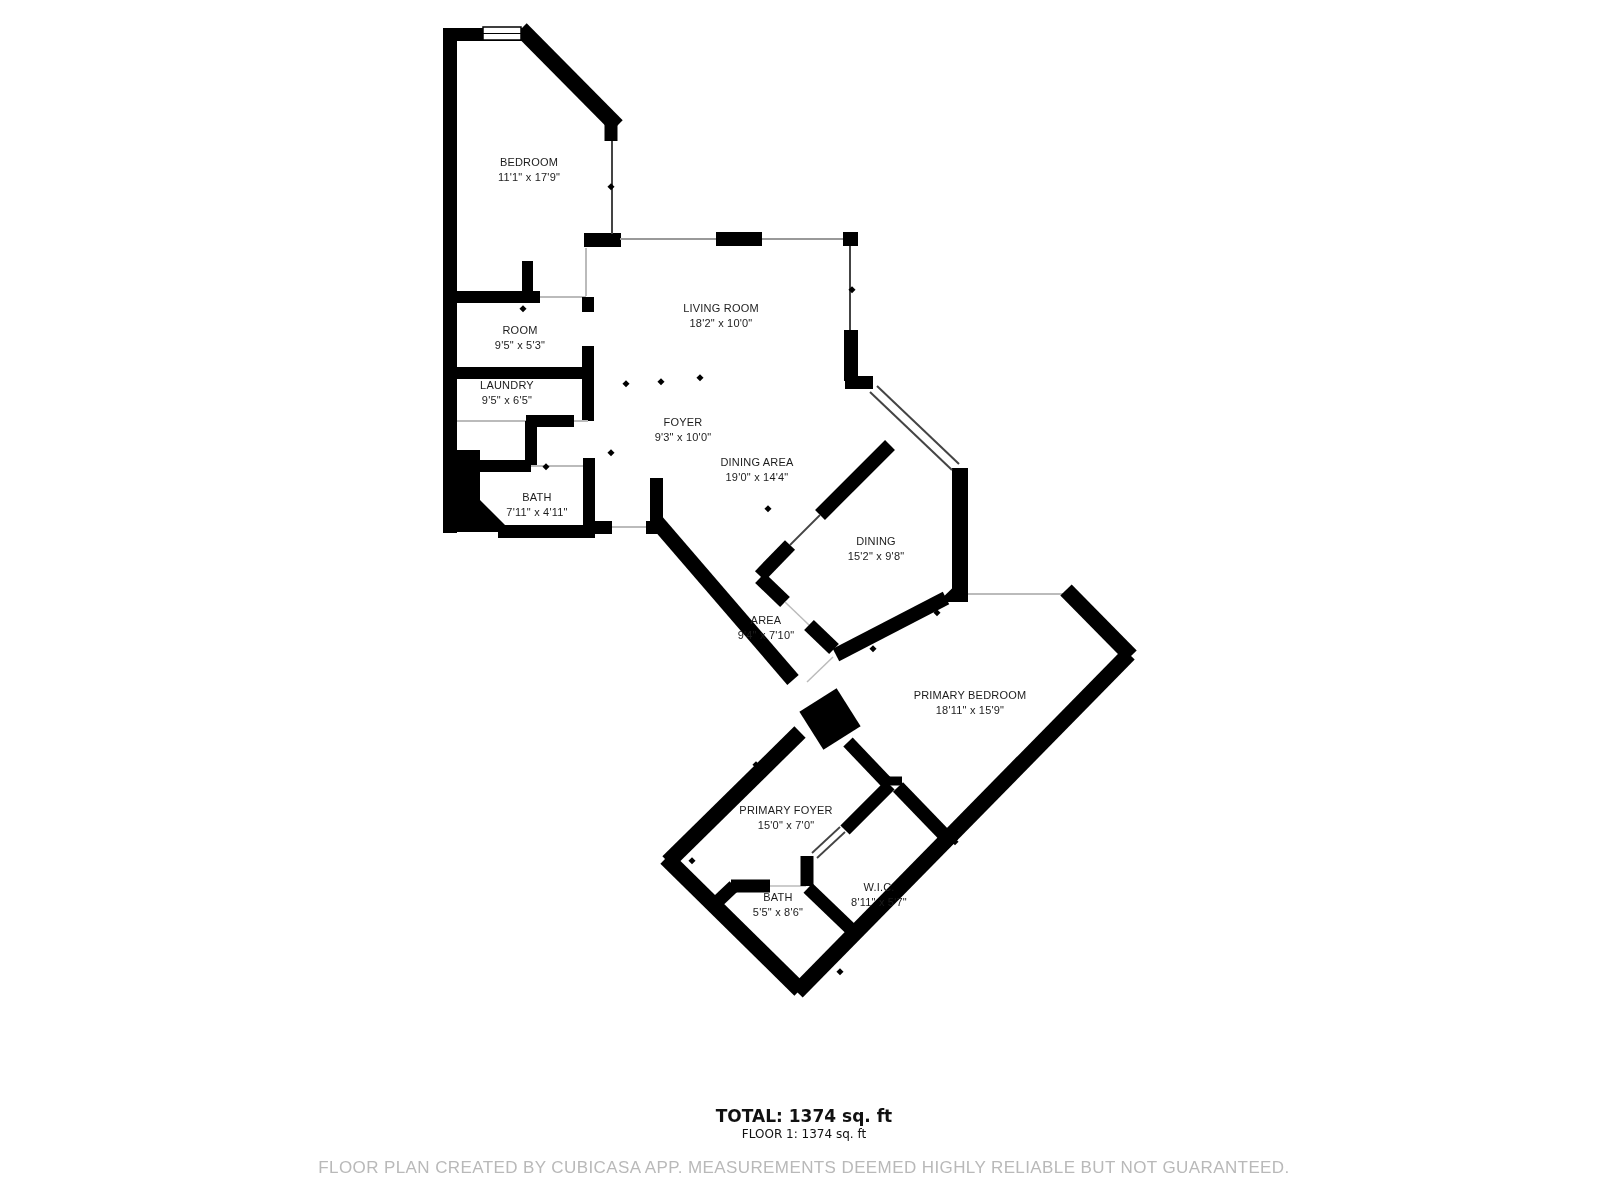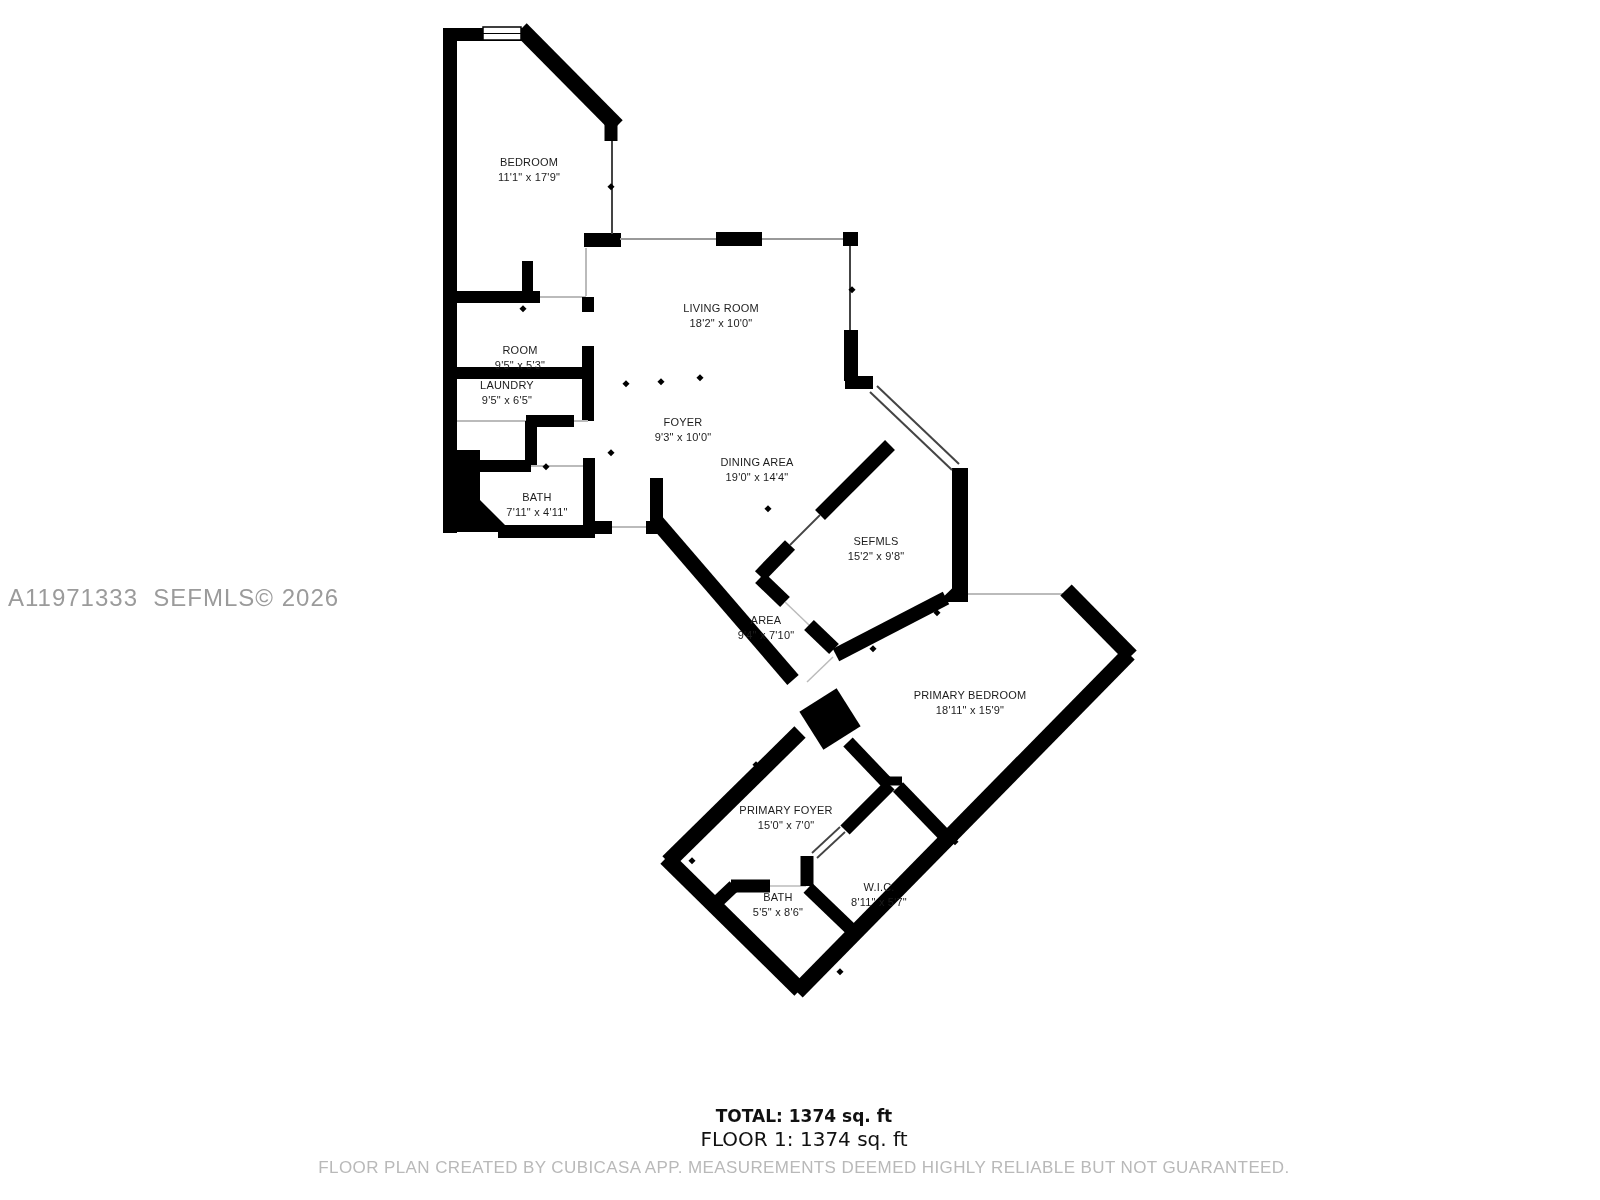--- a/index.html
+++ b/index.html
@@ -19,21 +19,21 @@
     font-size:11px;
     line-height:15px;
     letter-spacing:.2px;
     white-space:nowrap;
   }
   .room-label .nm{display:block;}
   .room-label .dm{display:block;}
   
   .r0{left:529px;top:170px;}
   .r1{left:721px;top:316px;}
-  .r2{left:520px;top:358px;}
+  .r2{left:520px;top:338px;}
   .r3{left:507px;top:393px;}
   .r4{left:643px;top:430px;margin-left:40px;}
   .r5{left:537px;top:505px;}
   .r6{left:757px;top:470px;}
   .r7{left:876px;top:549px;}
   .r8{left:766px;top:628px;}
   .r9{left:970px;top:697px;margin-top:6px;}
   .r10{left:786px;top:818px;}
   .r11{left:879px;top:895px;}
   .r12{left:778px;top:905px;}
@@ -54,21 +54,21 @@
   .footer-total{
     top:1106px;
     font-family:"DejaVu Sans", sans-serif;
     font-weight:bold;
     font-size:17px;
     color:#111;
   }
   .footer-floor{
     top:1127px;
     font-family:"DejaVu Sans", sans-serif;
-    font-size:20px;
+    font-size:12px;
     color:#111;
   }
   .footer-disclaimer{
     top:1158px;
     font-size:17px;
     color:#b9b9b9;
     letter-spacing:.4px;
   }
 </style>
 </head>
@@ -232,21 +232,21 @@
   </div>
   <div class="room-label r5">
     <span class="nm">BATH</span>
     <span class="dm">7'11" x 4'11"</span>
   </div>
   <div class="room-label r6">
     <span class="nm">DINING AREA</span>
     <span class="dm">19'0" x 14'4"</span>
   </div>
   <div class="room-label r7">
-    <span class="nm">SEFMLS</span>
+    <span class="nm">DINING</span>
     <span class="dm">15'2" x 9'8"</span>
   </div>
   <div class="room-label r8">
     <span class="nm">AREA</span>
     <span class="dm">9'4" x 7'10"</span>
   </div>
   <div class="room-label r9">
     <span class="nm">PRIMARY BEDROOM</span>
     <span class="dm">18'11" x 15'9"</span>
   </div>
@@ -256,21 +256,20 @@
   </div>
   <div class="room-label r11">
     <span class="nm">W.I.C.</span>
     <span class="dm">8'11" x 5'7"</span>
   </div>
   <div class="room-label r12">
     <span class="nm">BATH</span>
     <span class="dm">5'5" x 8'6"</span>
   </div>
 
-  <div class="watermark">A11971333  SEFMLS© 2026</div>
 
   <div>
     <div class="footer footer-total">TOTAL: 1374 sq. ft</div>
     <div class="footer footer-floor">FLOOR 1: 1374 sq. ft</div>
     <div class="footer footer-disclaimer">FLOOR PLAN CREATED BY CUBICASA APP. MEASUREMENTS DEEMED HIGHLY RELIABLE BUT NOT GUARANTEED.</div>
   </div>
 
 </div>
 
 </body></html>

